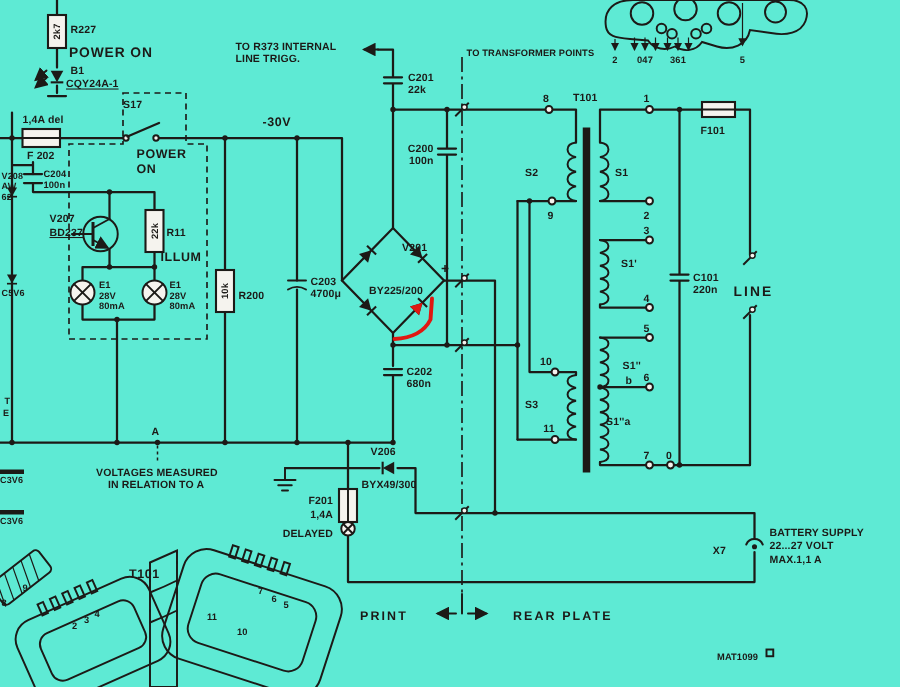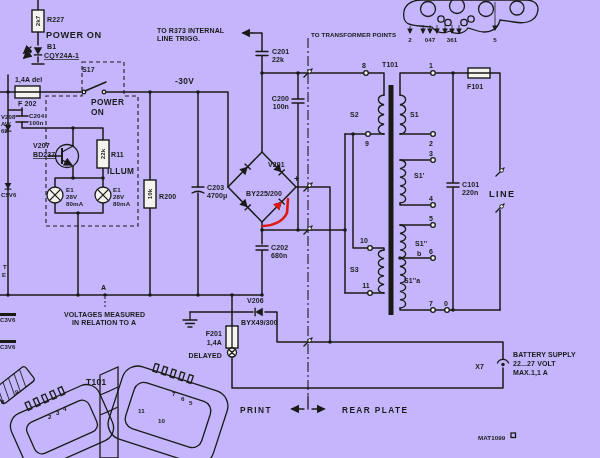--- a/index.html
+++ b/index.html
@@ -1,16 +1,16 @@
 <!DOCTYPE html>
 <html><head>
 <meta charset="utf-8">
 <style>
   html,body{margin:0;padding:0;background:#ffffff;}
-  .stage{position:relative;width:600px;height:458px;background:#c4b5fd;overflow:hidden;}
+  .stage{position:relative;width:600px;height:458px;background:#5eead4;overflow:hidden;}
   svg{position:absolute;inset:0;}
   .tx{font-family:"Liberation Sans",sans-serif;font-weight:bold;font-size:7px;fill:#1c1a17;letter-spacing:.1px;}
   .big{font-size:9.2px;letter-spacing:.6px;}
   .med{font-size:8.3px;letter-spacing:.4px;}
   .sm{font-size:6.2px;}
   .frag{font-size:6px;}
   .wide{letter-spacing:1.4px;}
   .undl{text-decoration:underline;}
   .w{stroke:#1c1a17;stroke-width:1.5;fill:none;stroke-linecap:round;}
   .w2{stroke:#1c1a17;stroke-width:1.3;fill:none;stroke-linecap:round;}

